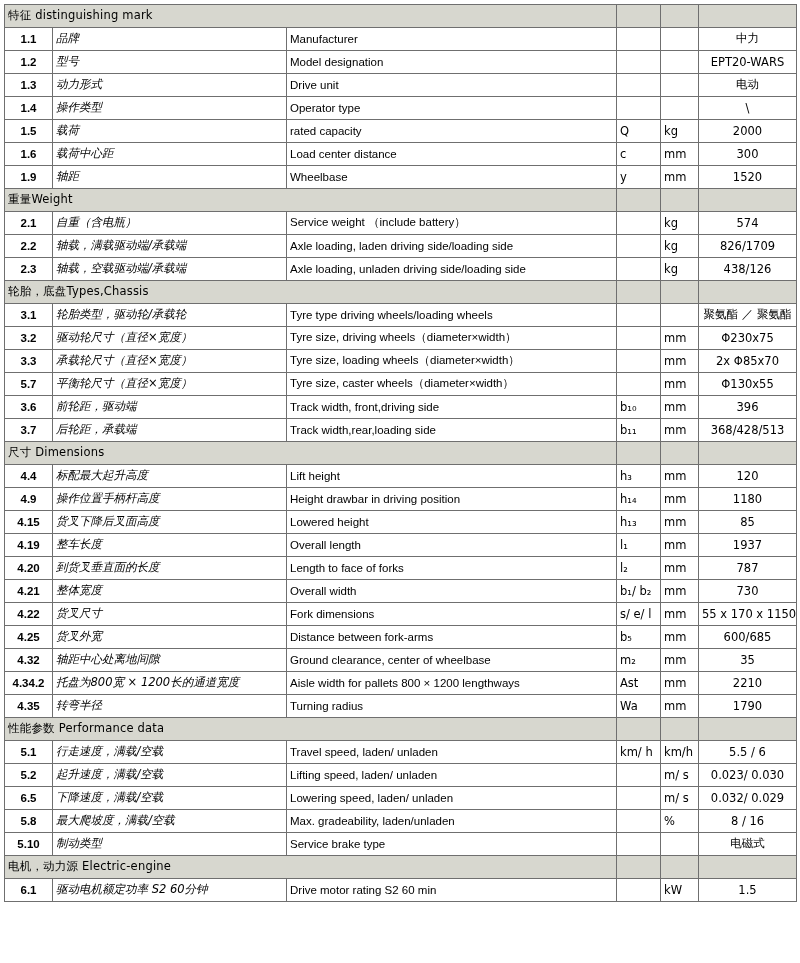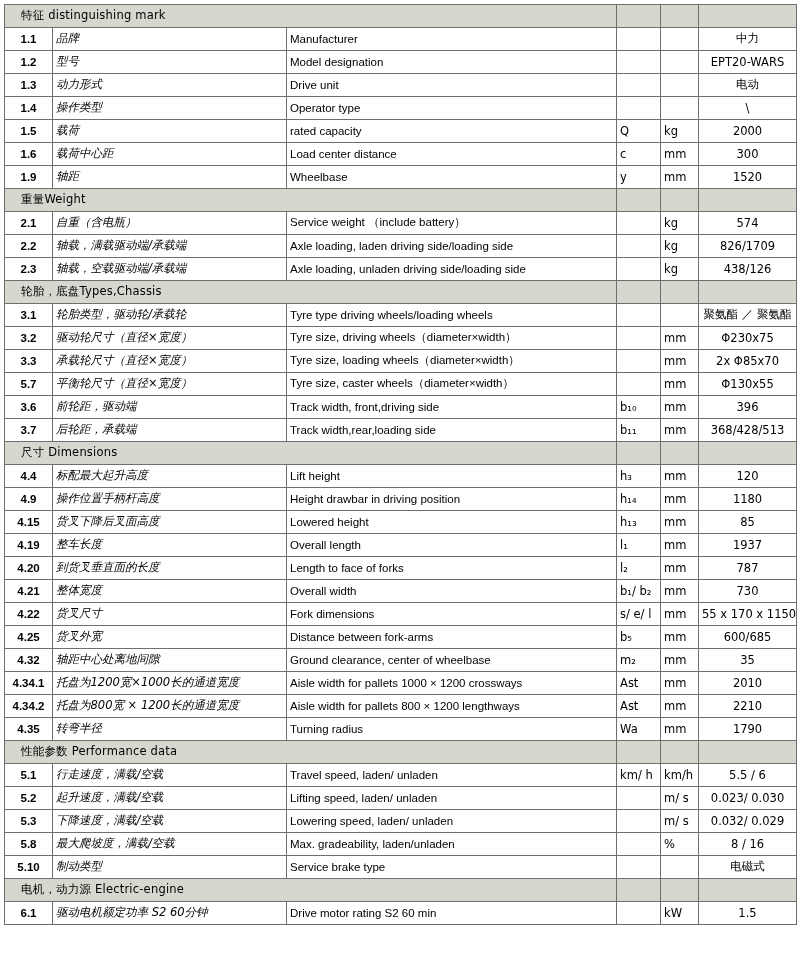--- a/index.html
+++ b/index.html
@@ -36,21 +36,21 @@
     height: 17px;
     vertical-align: middle;
     overflow: hidden;
     white-space: nowrap;
   }
   .section td {
     background: #d7d7cf;
     font-weight: normal;
   }
   .section .sec-label {
-    padding-left: 16px;
+    padding-left: 3px;
     letter-spacing: 0.2px;
   }
   .code   { text-align: center; padding-left: 4px; font-weight: bold; }
   .cn     { text-align: left; font-style: italic; }
   .en     { text-align: left; margin-top: 28px; }
   .sym    { text-align: left; padding-left: 4px; }
   .unit   { text-align: left; padding-left: 4px; }
   .val    { text-align: center; }
   .cn, .section .sec-label {
     font-family: "DejaVu Sans", "Liberation Sans", sans-serif;
@@ -294,28 +294,20 @@
         </tr>
         <tr>
           <td class="code">4.32</td>
           <td class="cn">轴距中心处离地间隙</td>
           <td class="en">Ground clearance, center of wheelbase</td>
           <td class="sym">m₂</td>
           <td class="unit">mm</td>
           <td class="val">35</td>
         </tr>
         <tr>
-          <td class="code">4.34.1</td>
-          <td class="cn">托盘为1200宽×1000长的通道宽度</td>
-          <td class="en">Aisle width for pallets 1000 × 1200 crossways</td>
-          <td class="sym">Ast</td>
-          <td class="unit">mm</td>
-          <td class="val">2010</td>
-        </tr>
-        <tr>
           <td class="code">4.34.2</td>
           <td class="cn">托盘为800宽 × 1200长的通道宽度</td>
           <td class="en">Aisle width for pallets 800 × 1200 lengthways</td>
           <td class="sym">Ast</td>
           <td class="unit">mm</td>
           <td class="val">2210</td>
         </tr>
         <tr>
           <td class="code">4.35</td>
           <td class="cn">转弯半径</td>
@@ -340,21 +332,21 @@
         </tr>
         <tr>
           <td class="code">5.2</td>
           <td class="cn">起升速度，满载/空载</td>
           <td class="en">Lifting speed, laden/ unladen</td>
           <td class="sym">&nbsp;</td>
           <td class="unit">m/ s</td>
           <td class="val">0.023/ 0.030</td>
         </tr>
         <tr>
-          <td class="code">5.3</td>
+          <td class="code">6.5</td>
           <td class="cn">下降速度，满载/空载</td>
           <td class="en">Lowering speed, laden/ unladen</td>
           <td class="sym">&nbsp;</td>
           <td class="unit">m/ s</td>
           <td class="val">0.032/ 0.029</td>
         </tr>
         <tr>
           <td class="code">5.8</td>
           <td class="cn">最大爬坡度，满载/空载</td>
           <td class="en">Max. gradeability, laden/unladen</td>

